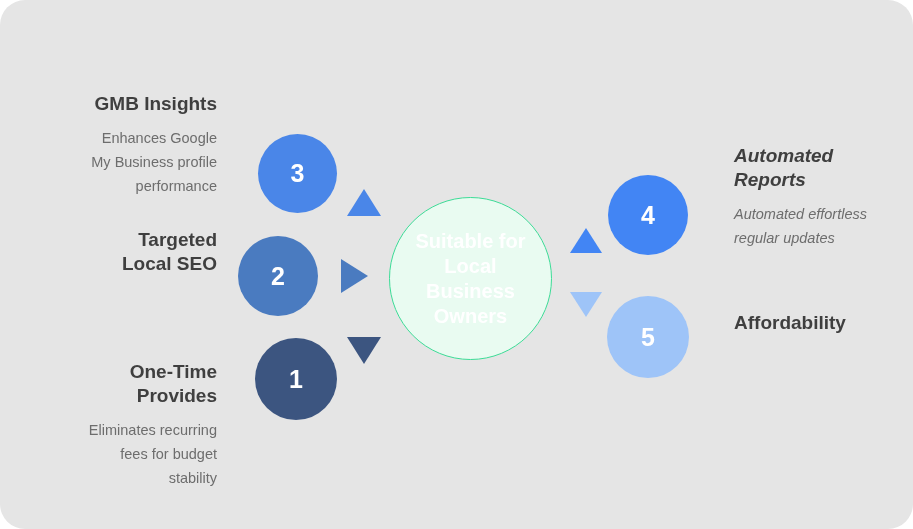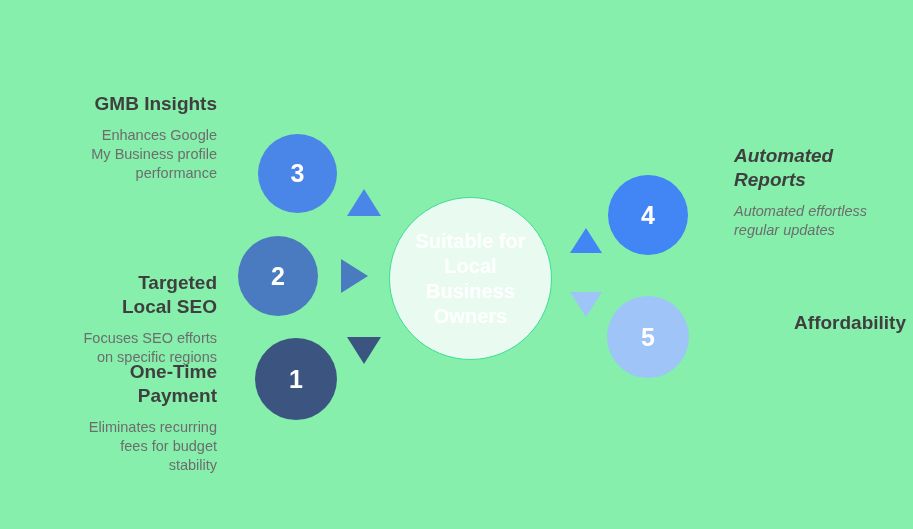--- a/index.html
+++ b/index.html
@@ -10,38 +10,39 @@
   body {
     width: 913px;
     height: 529px;
     font-family: "Liberation Sans", sans-serif;
     overflow: hidden;
   }
   #canvas {
     position: relative;
     width: 913px;
     height: 529px;
-    background: #86efac;
+    background: #e5e5e5;
+    border-radius: 25px;
   }
 
   
   .text-block {
     position: absolute;
   }
   .text-block .tb-title {
     font-weight: bold;
     font-size: 19px;
     line-height: 24px;
     color: #3f3f3f;
     margin: 0 0 10px 0;
     white-space: pre-line;
   }
   .text-block .tb-desc {
     font-size: 14.5px;
-    line-height: 19px;
+    line-height: 24px;
     color: #6d6d6d;
     margin: 0;
     white-space: pre-line;
   }
   .left-block { text-align: right; }
   .right-block { text-align: left; }
 
   
   .num-circle {
     position: absolute;
@@ -90,43 +91,41 @@
 
 <div id="canvas">
 
   <div class="text-block left-block" style="left:20px; top:92px; width:197px;">
     <p class="tb-title">GMB Insights</p>
     <p class="tb-desc">Enhances Google
 My Business profile
 performance</p>
   </div>
 
-  <div class="text-block left-block" style="left:20px; top:228px; width:197px;margin-top:43px;">
+  <div class="text-block left-block" style="left:20px; top:228px; width:197px;">
     <p class="tb-title">Targeted
 Local SEO</p>
-    <p class="tb-desc">Focuses SEO efforts
-on specific regions</p>
   </div>
 
   <div class="text-block left-block" style="left:20px; top:360px; width:197px;">
     <p class="tb-title">One-Time
-Payment</p>
+Provides</p>
     <p class="tb-desc">Eliminates recurring
 fees for budget
 stability</p>
   </div>
 
   <div class="text-block right-block" style="left:734px; top:144px; width:172px;font-style:italic;">
     <p class="tb-title">Automated
 Reports</p>
     <p class="tb-desc">Automated effortless
 regular updates</p>
   </div>
 
-  <div class="text-block right-block" style="left:734px; top:311px; width:172px;text-align:right;">
+  <div class="text-block right-block" style="left:734px; top:311px; width:172px;">
     <p class="tb-title">Affordability</p>
   </div>
 
   <div class="num-circle" style="left:258px; top:134px; width:79px; height:79px; background:#4a86e8;">
     <span class="num-label">3</span>
   </div>
 
   <div class="num-circle" style="left:238px; top:236px; width:80px; height:80px; background:#4a7bc0;">
     <span class="num-label">2</span>
   </div>

